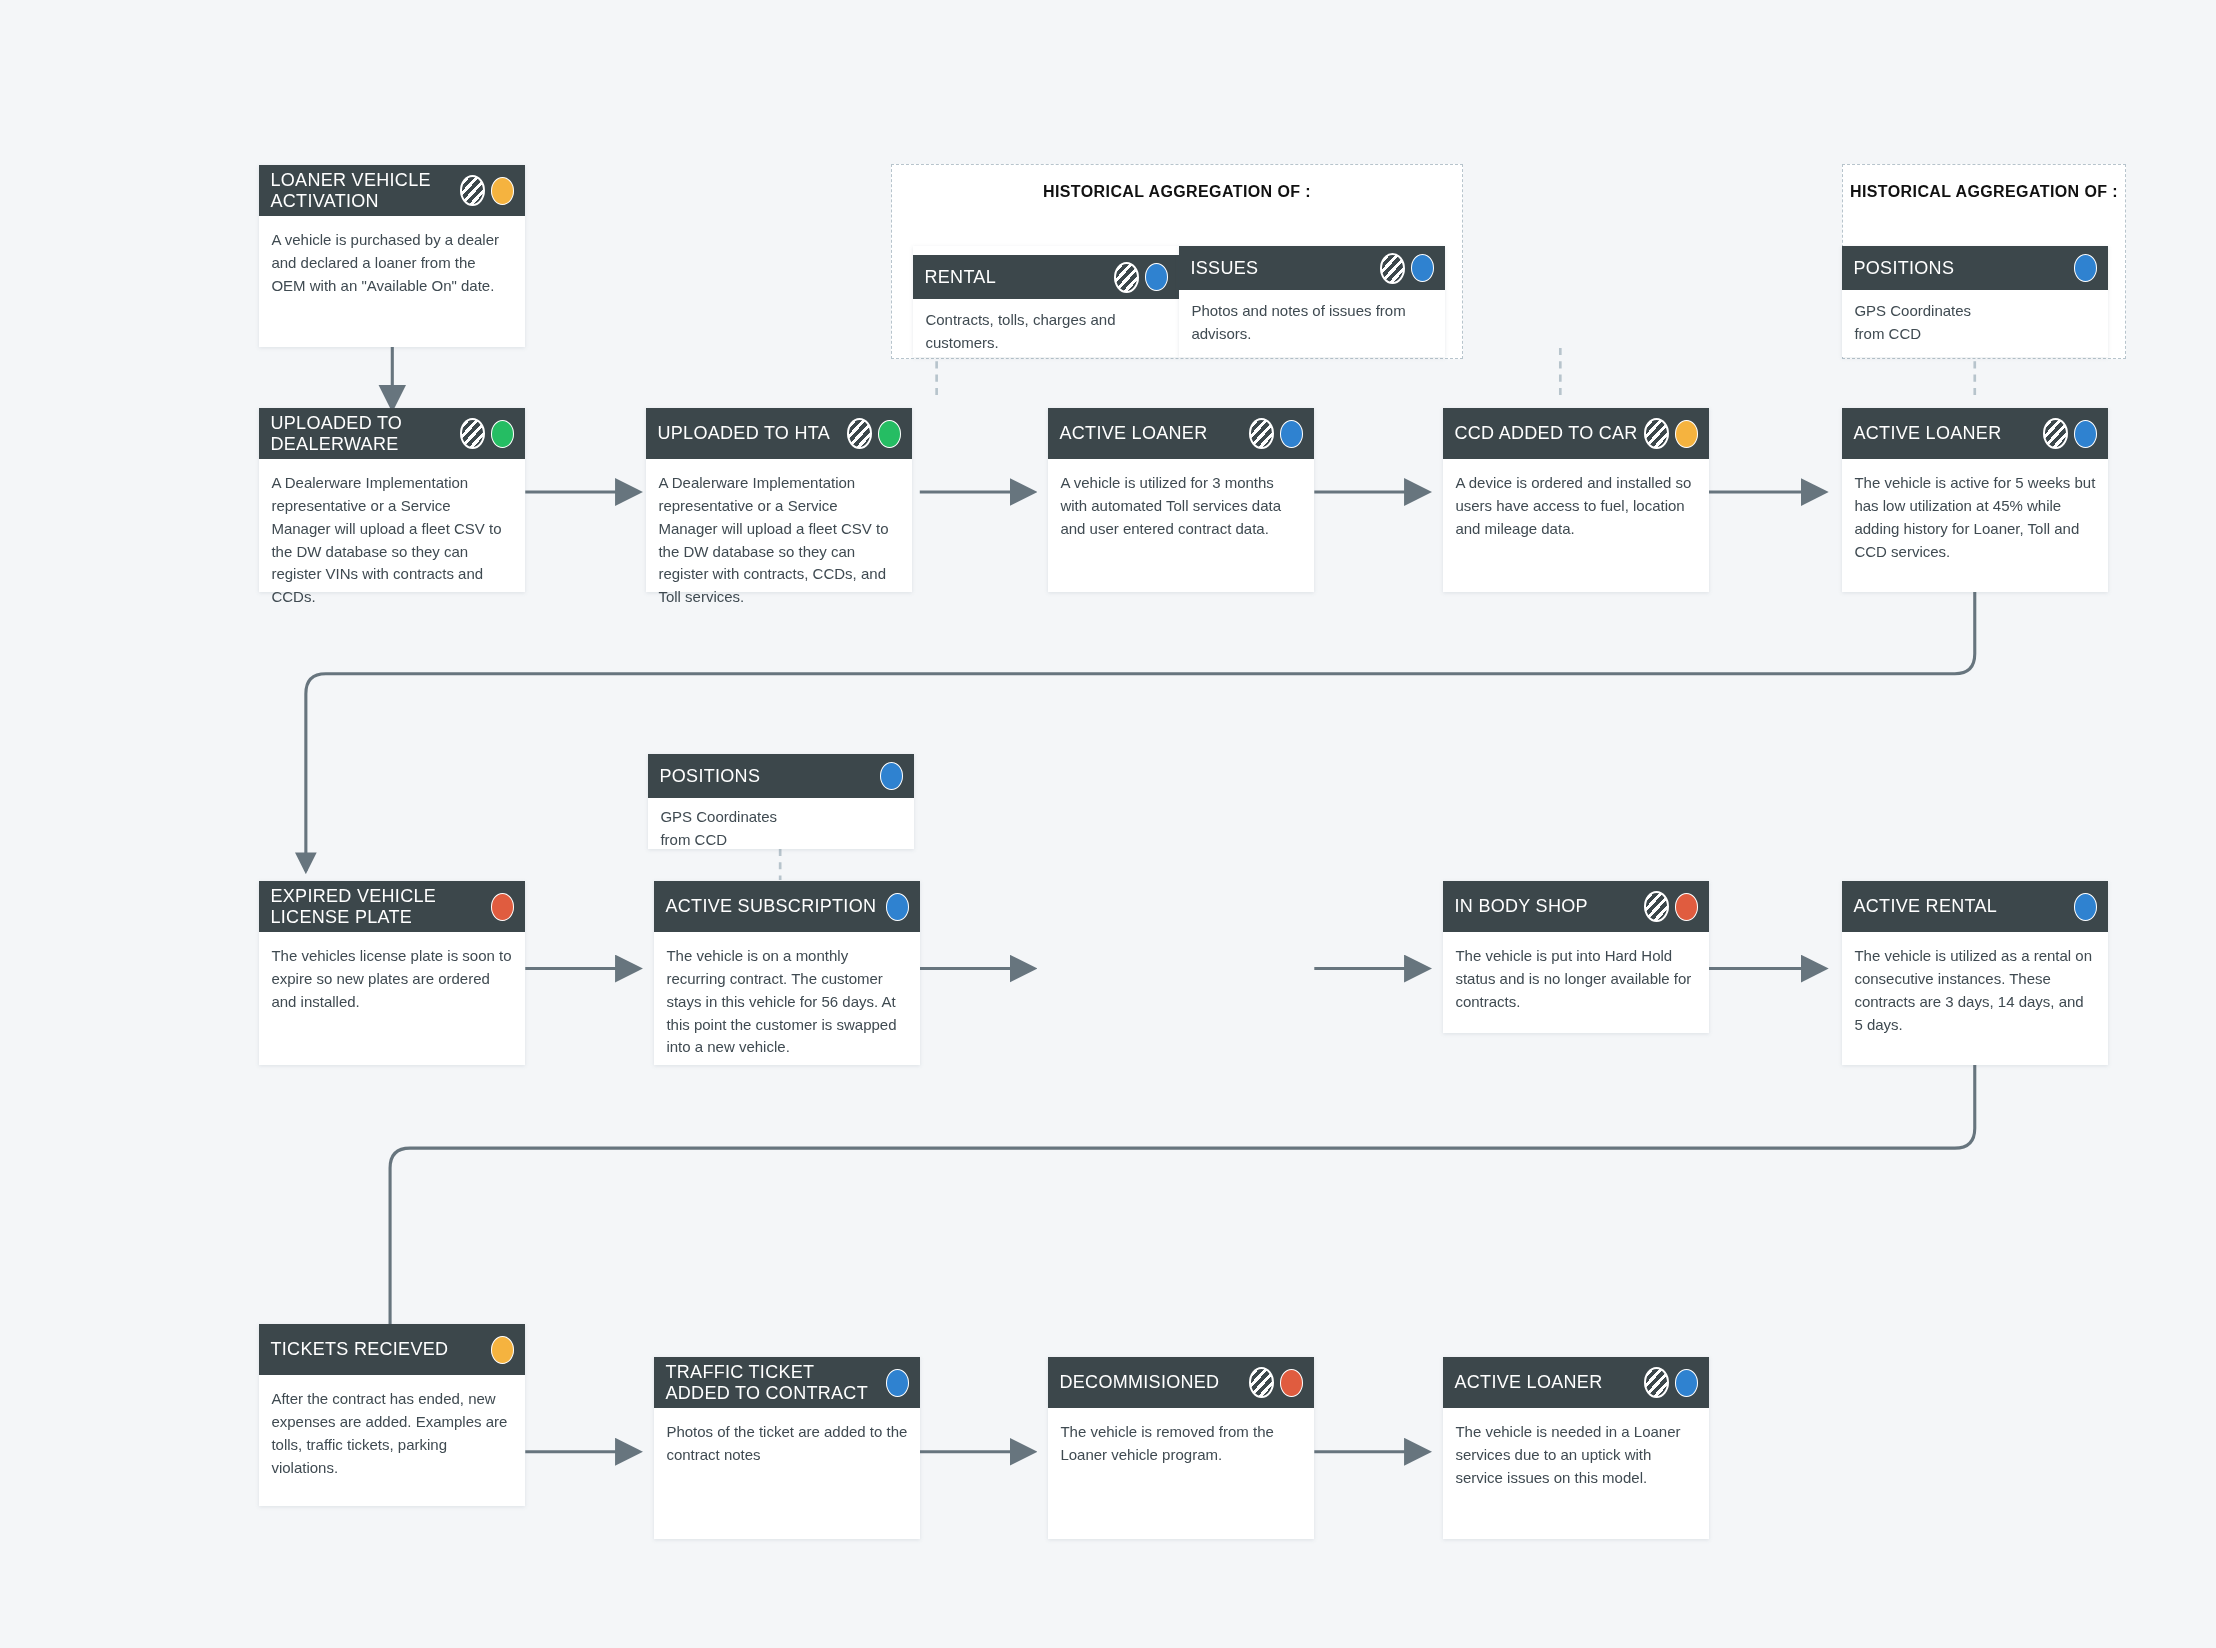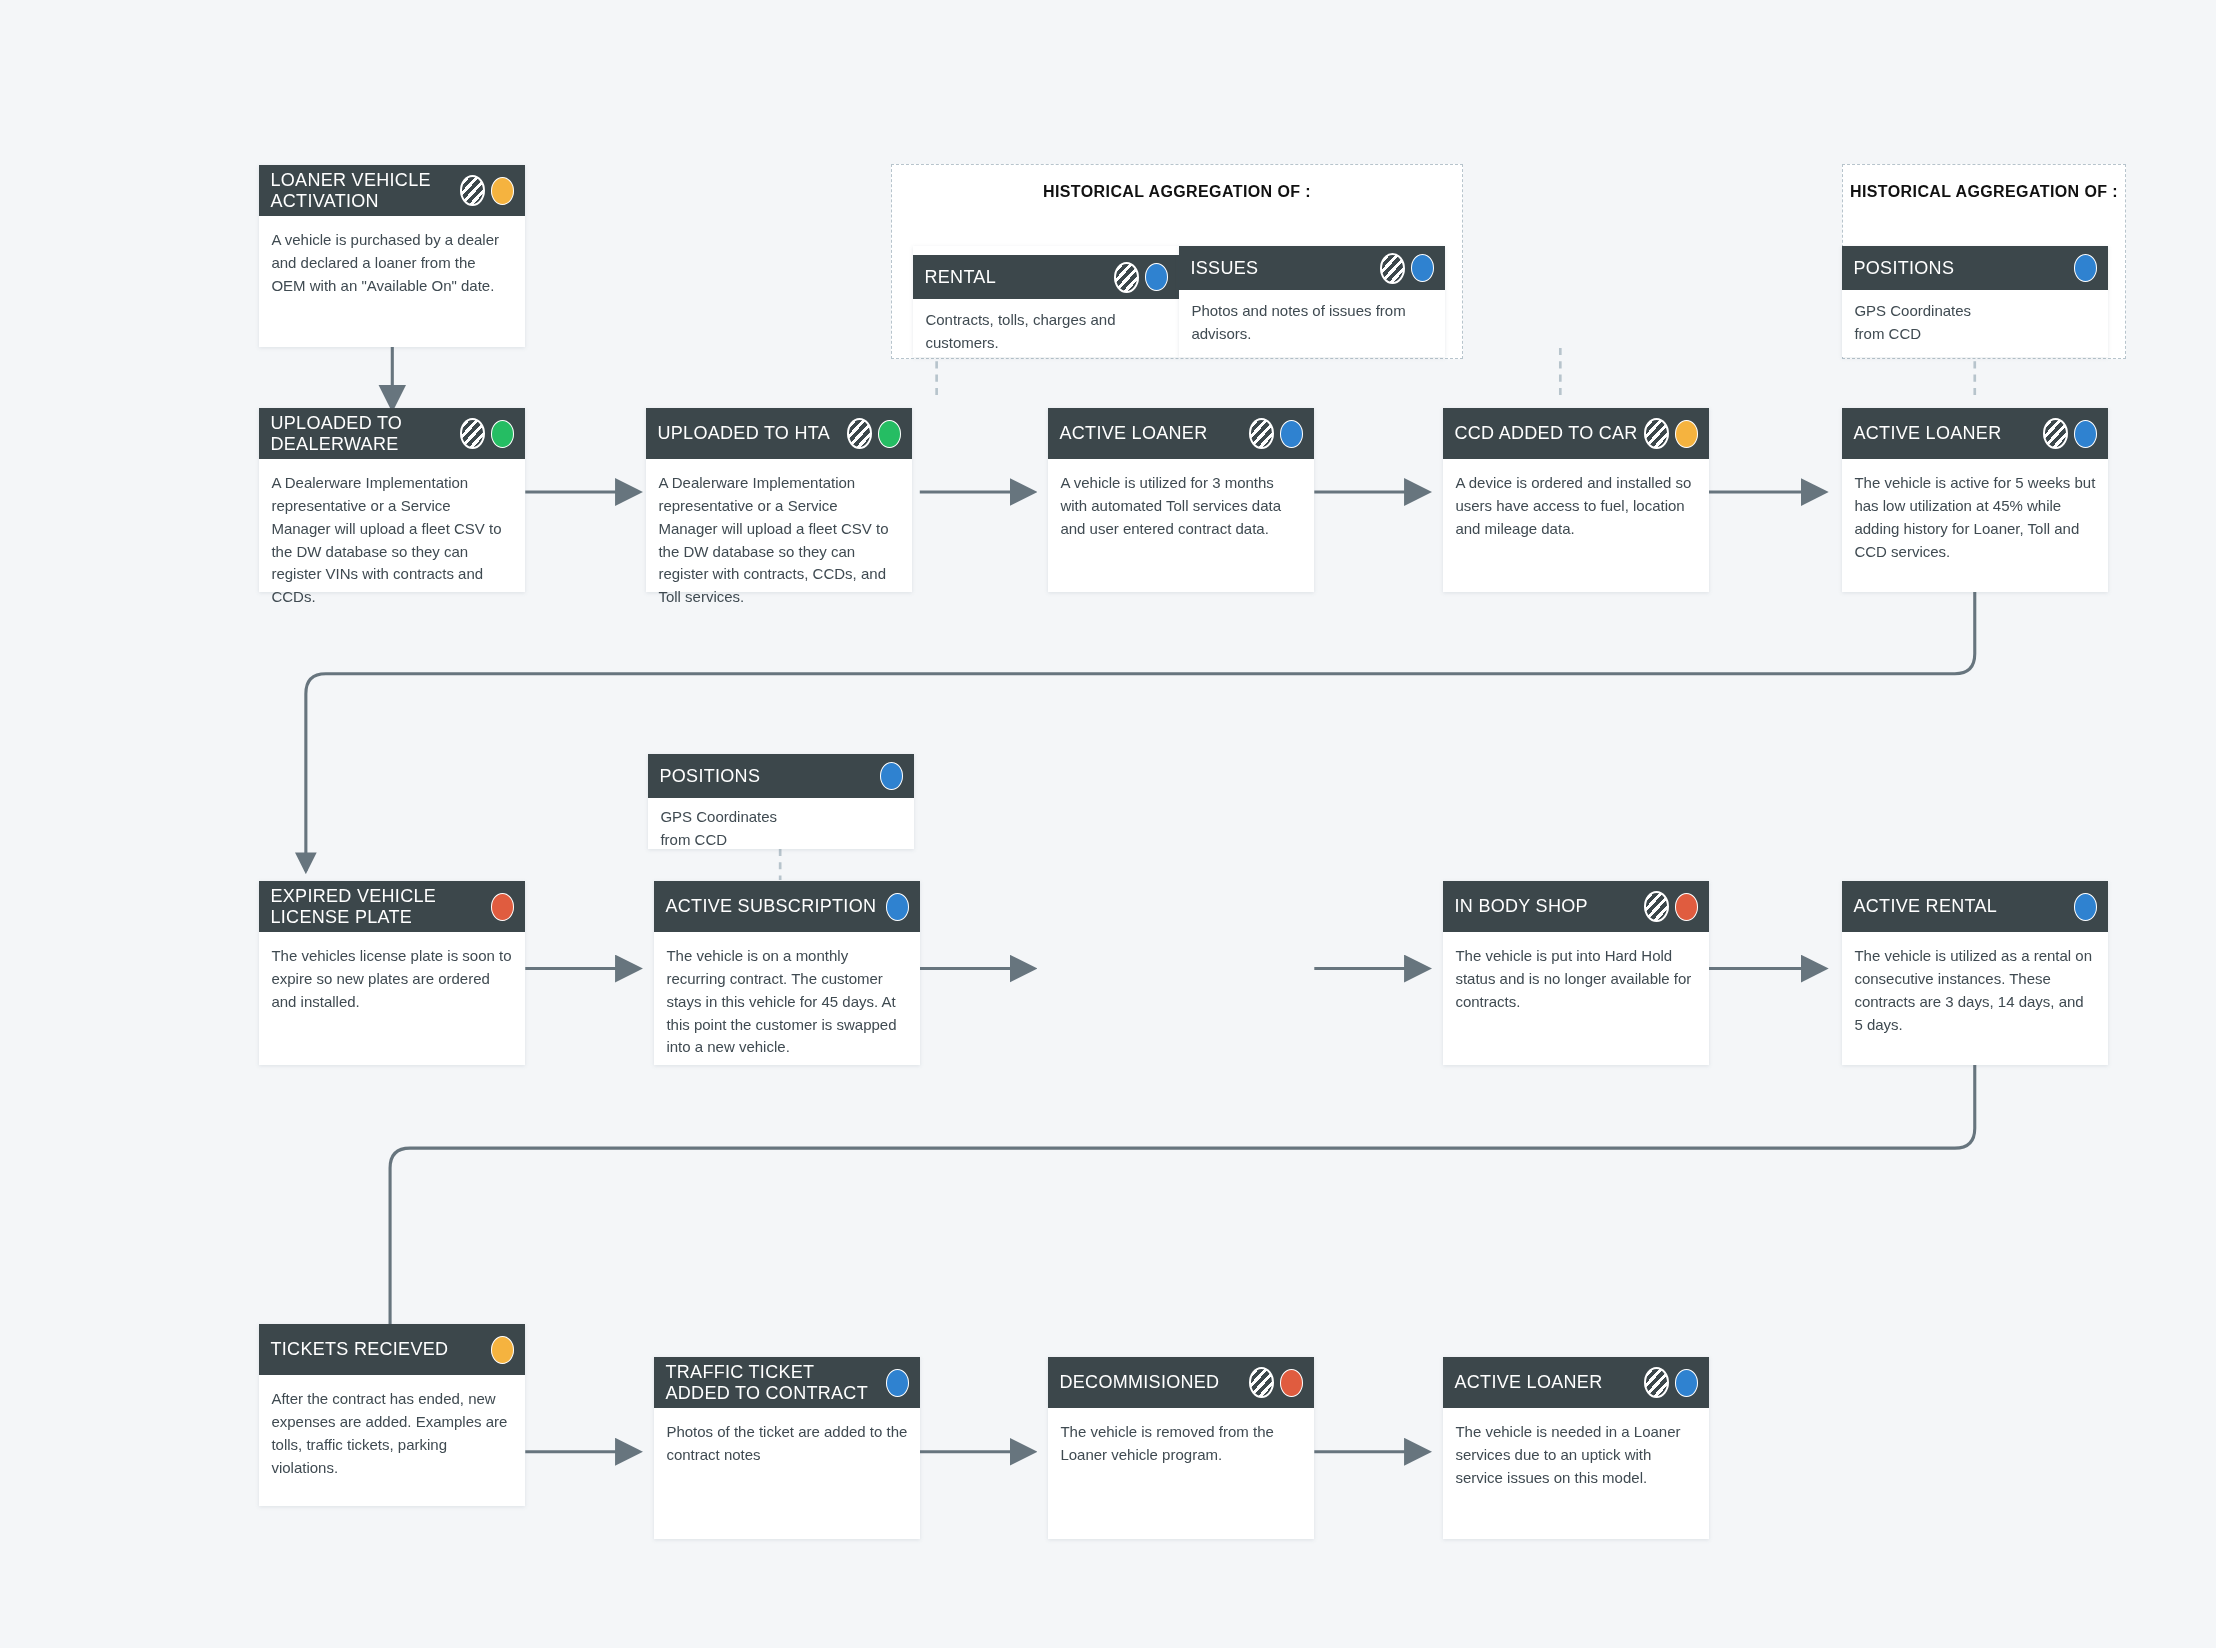--- a/index.html
+++ b/index.html
@@ -259,25 +259,25 @@
     <div class="card-bd">The vehicles license plate is soon to expire so new plates are ordered and installed.</div>
   </div>
 
   <div class="card w600" style="left:654px; top:881px; height:184px;">
     <div class="card-hd">
       <div class="ttl">ACTIVE SUBSCRIPTION</div>
       <div class="marks">
         <span class="dot blue"></span>
       </div>
     </div>
-    <div class="card-bd">The vehicle is on a monthly recurring contract. The customer stays in this vehicle for 45 days. At this point the customer is swapped into a new vehicle.</div>
-  </div>
-
-
-  <div class="card w600" style="left:1443px; top:881px; height:184px;">
+    <div class="card-bd">The vehicle is on a monthly recurring contract. The customer stays in this vehicle for 56 days. At this point the customer is swapped into a new vehicle.</div>
+  </div>
+
+
+  <div class="card w600" style="left:1443px; top:881px; height:152px;">
     <div class="card-hd">
       <div class="ttl">IN BODY SHOP</div>
       <div class="marks">
         <span class="hatch"></span>
         <span class="dot red"></span>
       </div>
     </div>
     <div class="card-bd">The vehicle is put into Hard Hold status and is no longer available for contracts.</div>
   </div>
 

